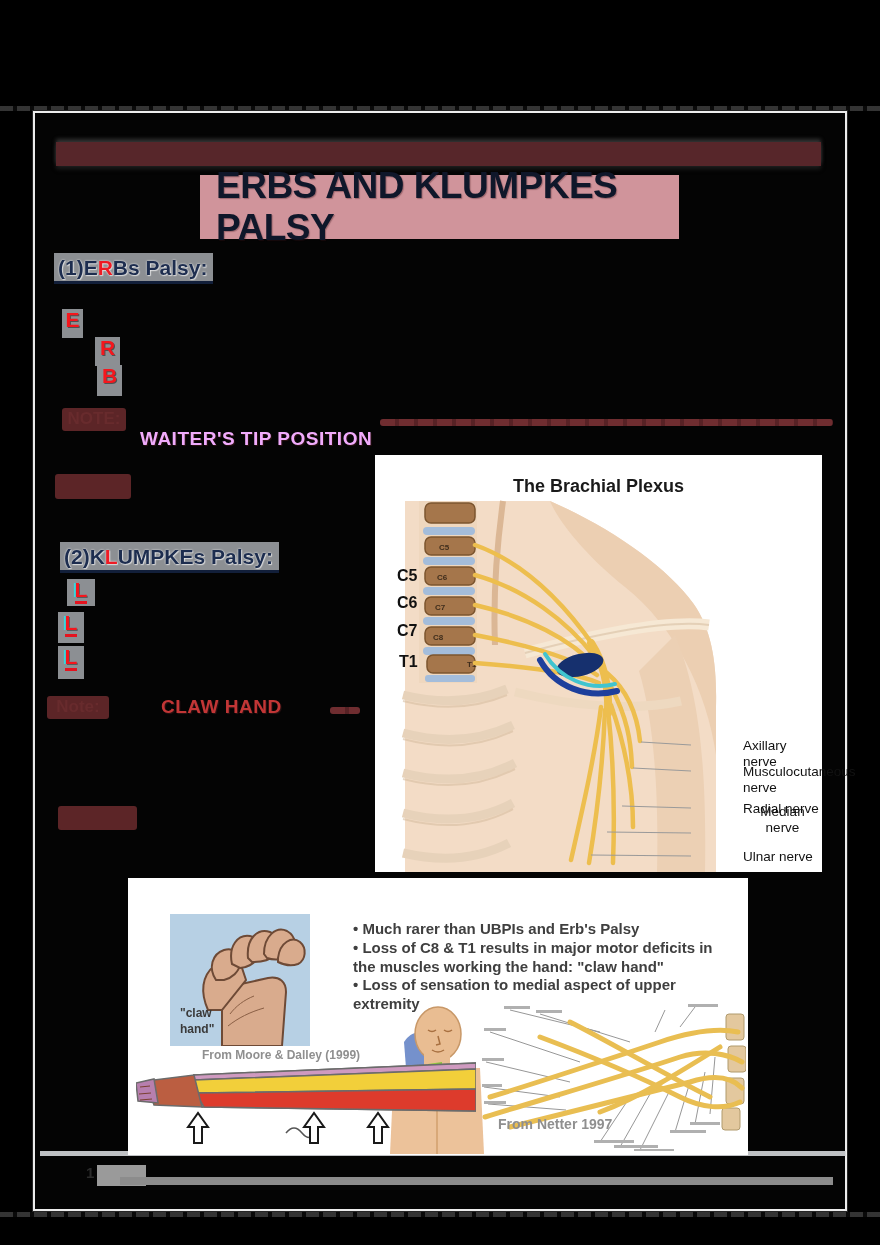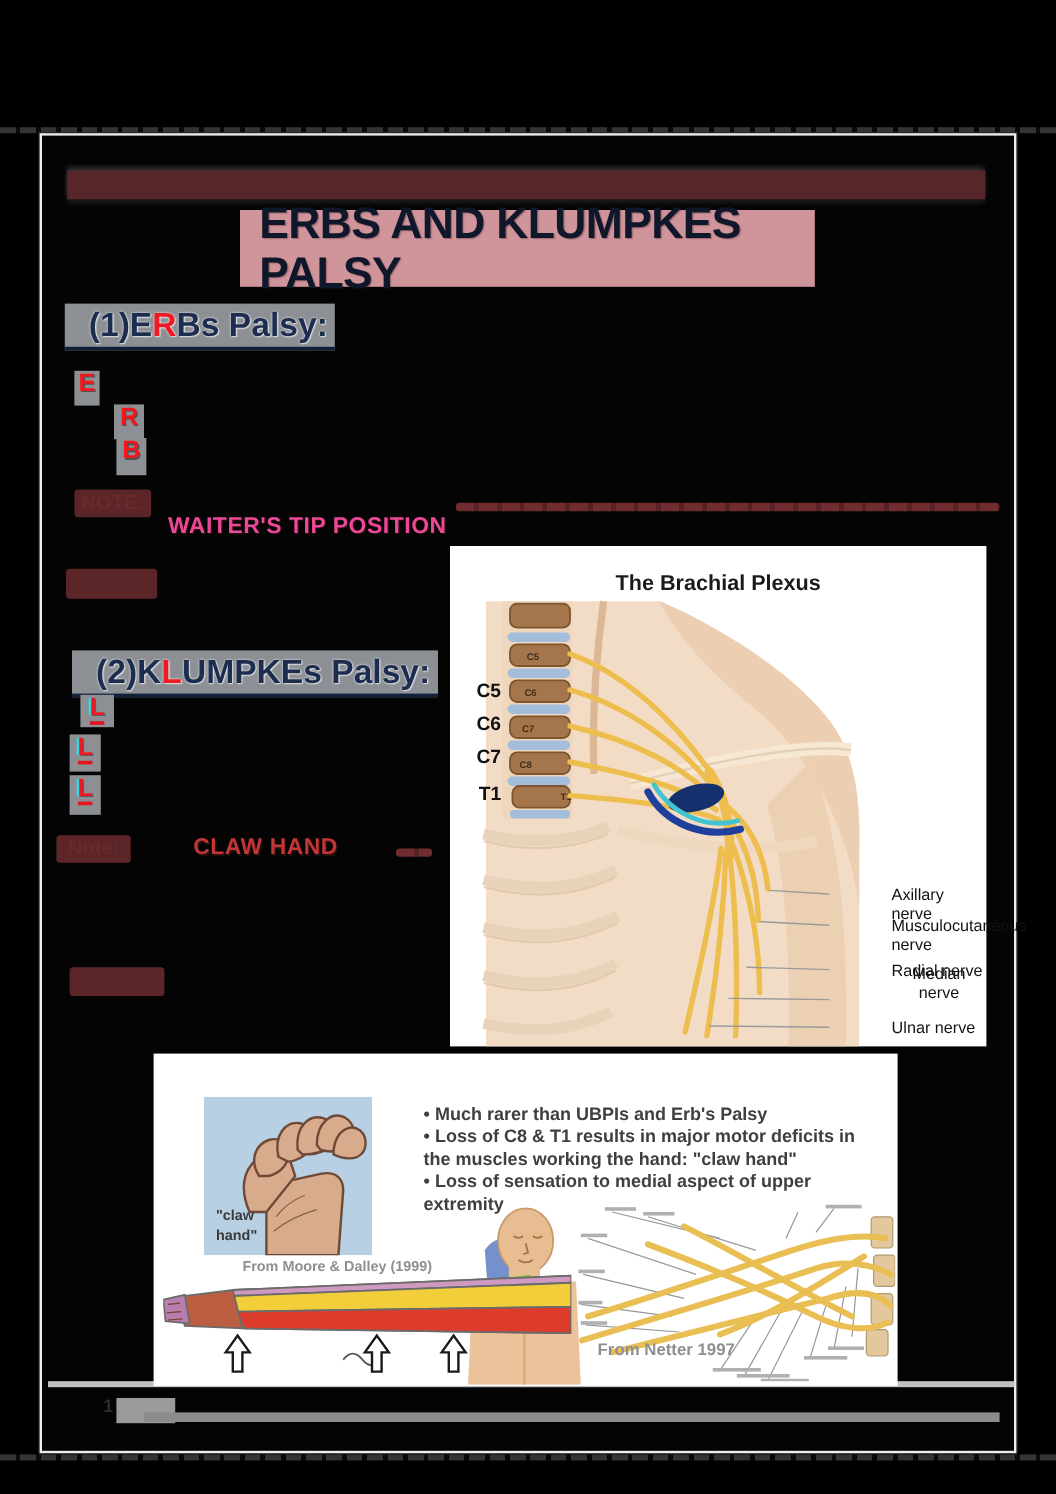--- a/index.html
+++ b/index.html
@@ -12,22 +12,22 @@
   .page{position:absolute;left:33px;top:111px;width:810px;height:1096px;
         background:#040404;border:2px solid #ededed;box-shadow:0 0 0 1px #262626;}
   
   .redbar{position:absolute;left:56px;top:142px;width:765px;height:24px;background:#57262a;
           box-shadow:0 -3px 4px rgba(110,110,110,.45),0 3px 4px rgba(50,50,50,.55);}
   .titlebox{position:absolute;left:200px;top:175px;width:479px;height:64px;background:#d0949b;
             display:flex;align-items:center;justify-content:center;}
   .titlebox span{font-weight:bold;font-size:37px;letter-spacing:-.5px;color:#0f172a;
                  text-shadow:1px 1px 1px rgba(60,20,25,.35);padding-left:16px;}
   
-  .hl{display:inline-block;background:#8c8f93;color:#1d2d4f;font-weight:bold;font-size:28px;
-      line-height:1.1;padding:3px 6px 2px 20px;border-bottom:3px solid #121f3a;
+  .hl{display:inline-block;background:#8c8f93;color:#1d2d4f;font-weight:bold;font-size:21px;
+      line-height:1.1;padding:3px 6px 2px 4px;border-bottom:3px solid #121f3a;
       text-shadow:0 0 2px rgba(255,255,255,.95),1px 1px 1px rgba(255,255,255,.55);}
   .hl .accent{color:#ee1b24;}
   
   .lp{position:absolute;background:#8c8f93;display:flex;align-items:flex-start;justify-content:center;
       font-weight:bold;font-size:21px;line-height:1.05;color:#f5161d;
       text-shadow:1px 1px 0 rgba(40,40,40,.6);}
   .lp.cy span{border-bottom:3px solid #e5131f;text-shadow:-2px 0 0 #35d8de,1px 1px 0 rgba(40,40,40,.5);}
   
   .noterow{position:absolute;display:flex;align-items:center;height:26px;}
   .blob{background:#5c2527;color:#682b2d;border-radius:3px;font-weight:bold;font-size:17px;
@@ -80,21 +80,21 @@
     <span>R</span>
   </div>
 <div class="lp" style="left:97px;top:365px;width:25px;height:31px;">
     <span>B</span>
   </div>
 
 <div class="noterow" style="left:62px;top:406px;width:771px;">
   <div class="blob" style="width:64px;height:23px;margin-right:14px;">
       <span>NOTE:</span>
     </div>
-  <div class="notetext" style="color:#ec4899;margin-top:40px;">WAITER'S TIP POSITION</div>
+  <div class="notetext" style="color:#f0abfc;margin-top:40px;">WAITER'S TIP POSITION</div>
   <div class="noteline" style="flex:1;margin-left:8px;"></div>
 </div>
 
 <div class="abs blob" style="left:55px;top:474px;width:76px;height:25px;"></div>
 
 <div class="abs" style="left:60px;top:542px;">
   <span class="hl">
     <span>(2)K</span><span class="accent">L</span><span>UMPKEs Palsy:</span>
   </span>
 </div>

